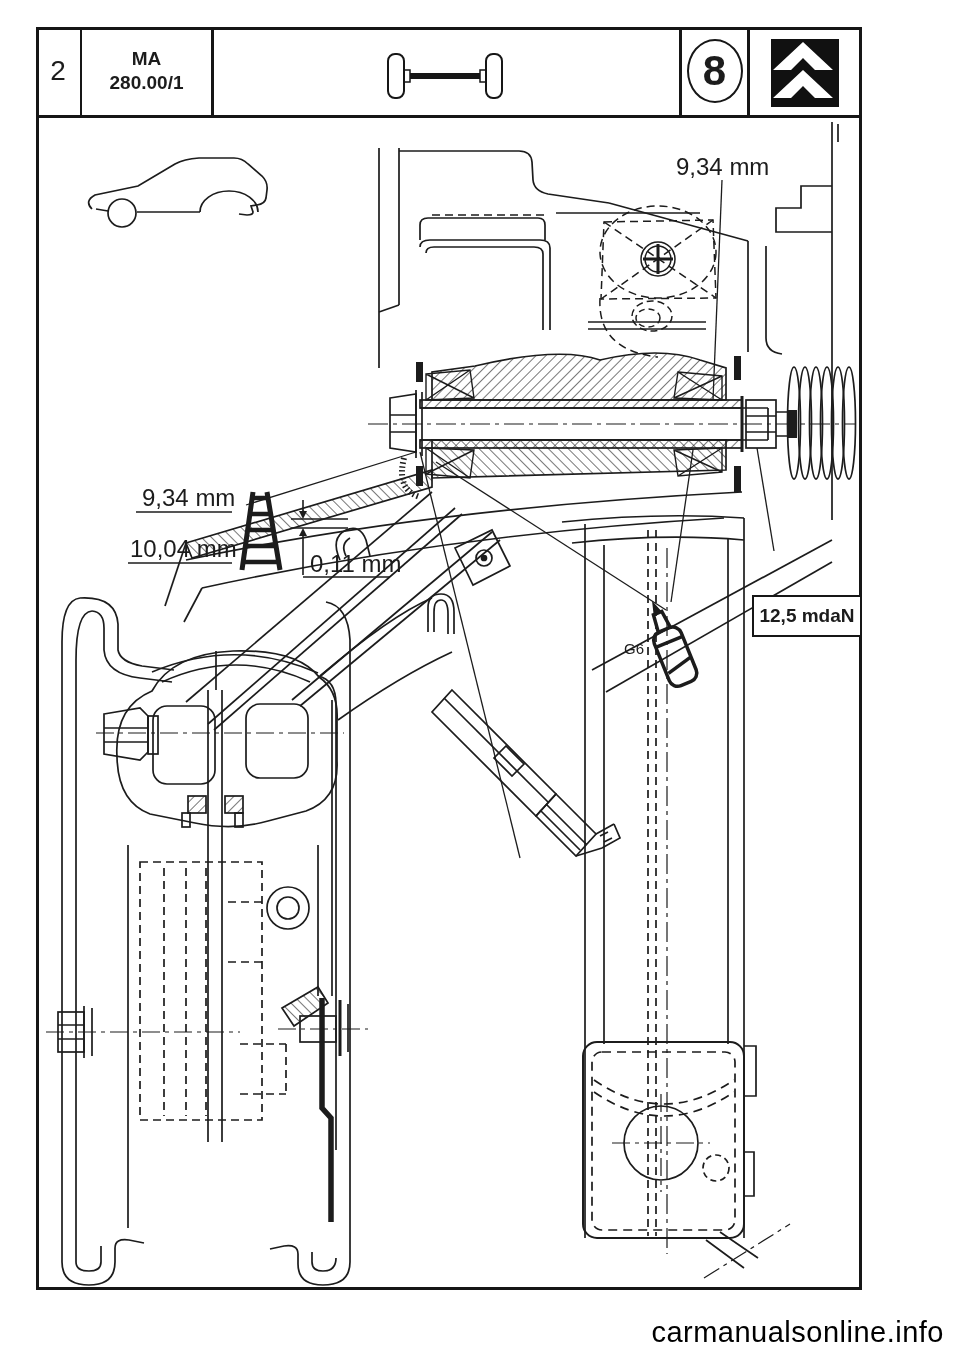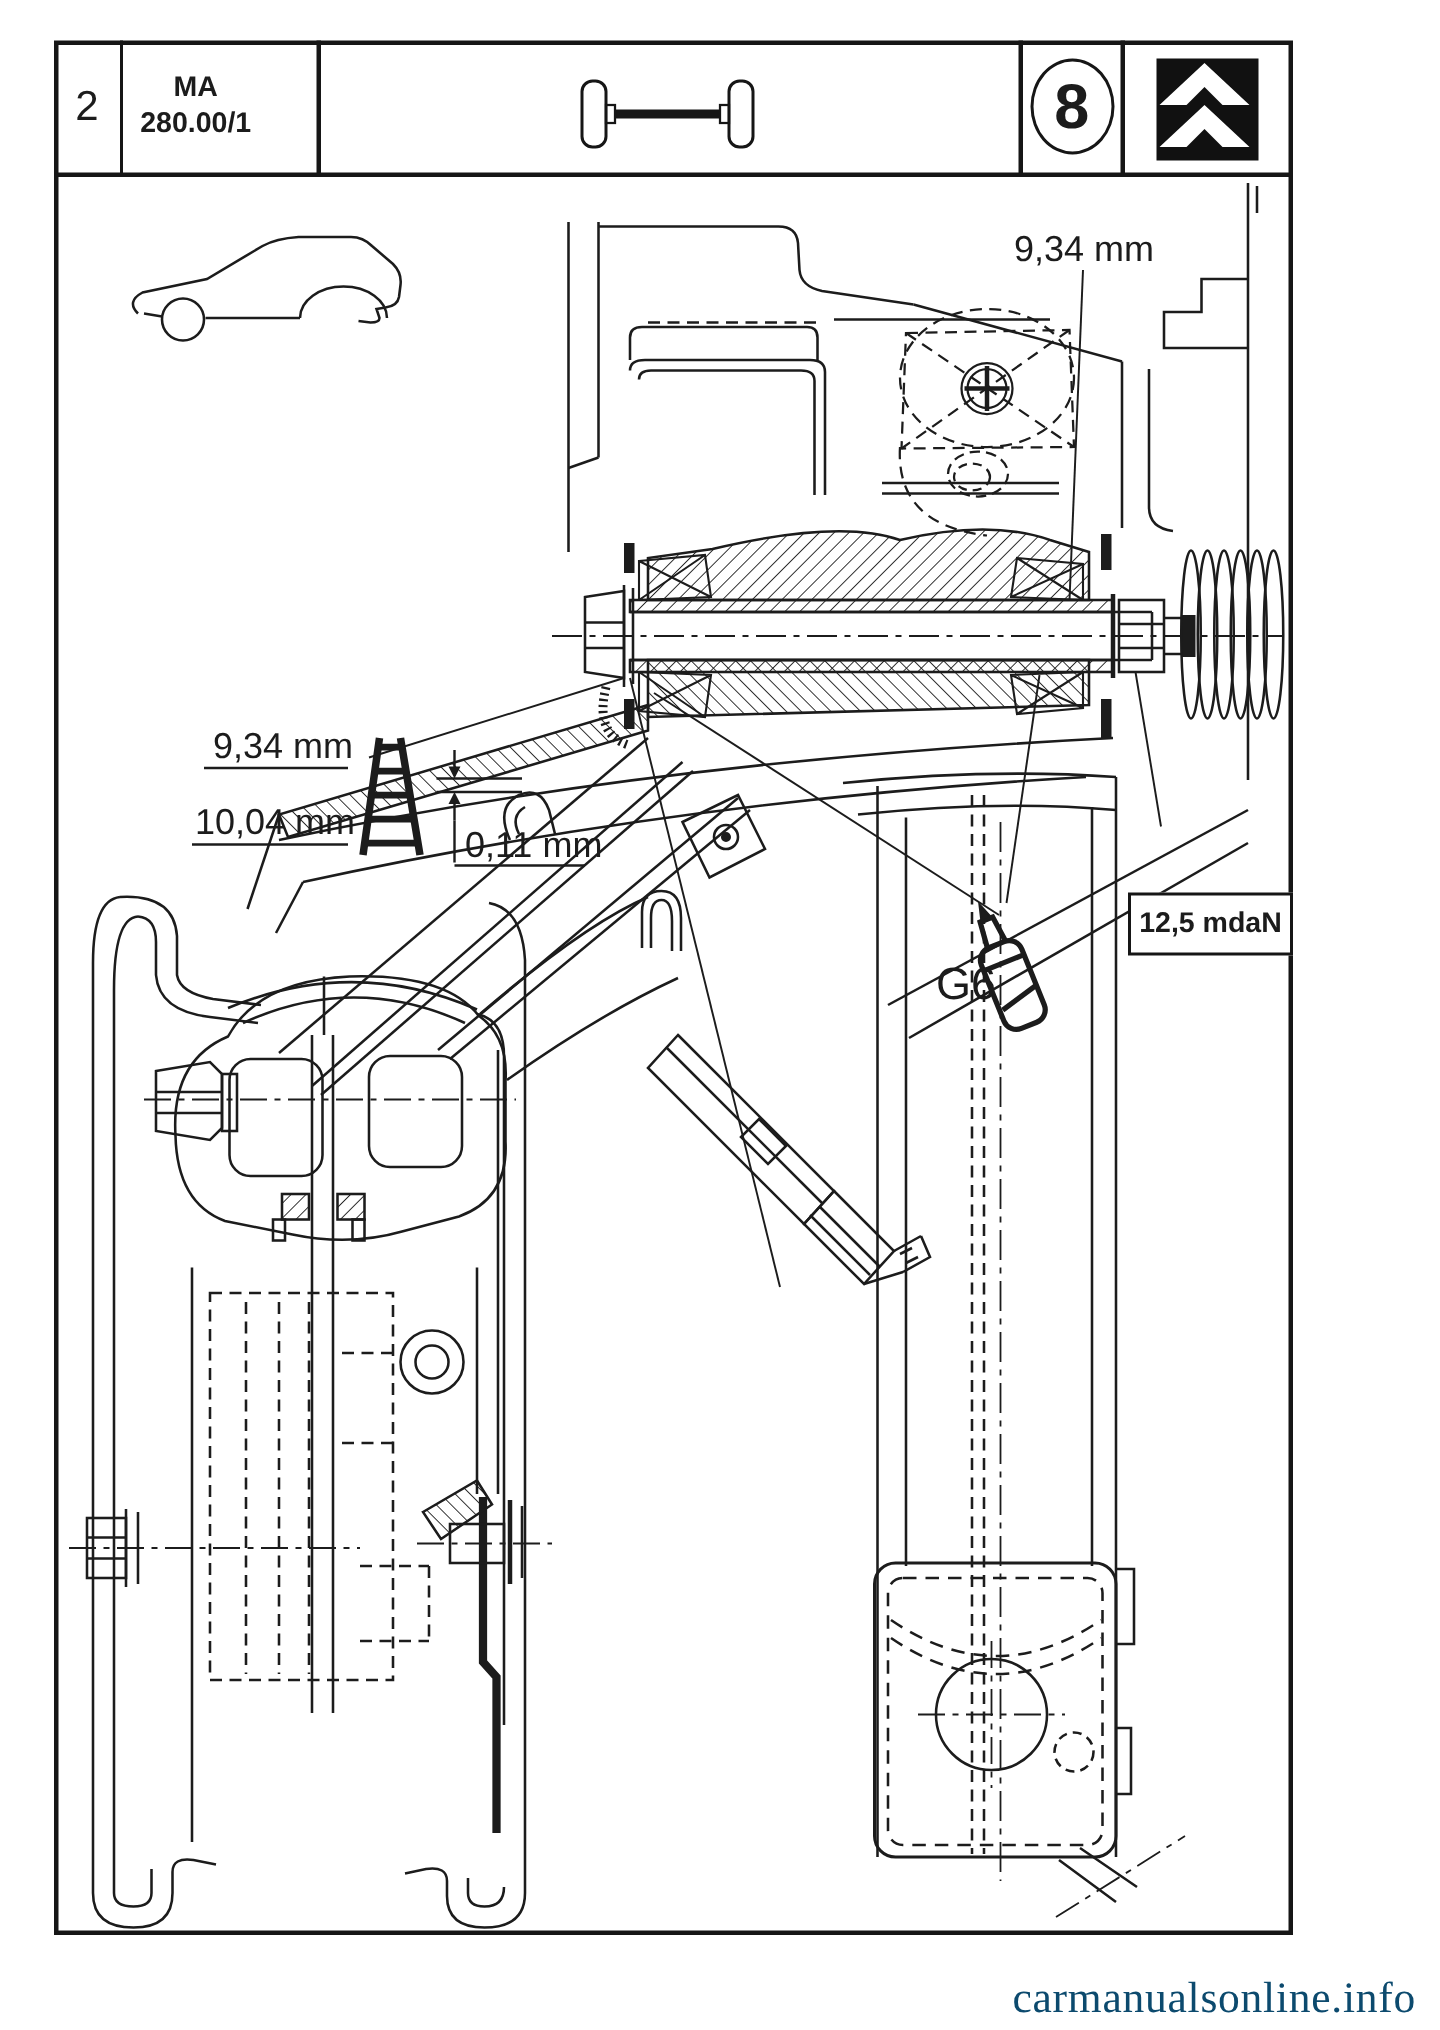--- a/index.html
+++ b/index.html
@@ -13,21 +13,21 @@
   .pagenum{font-size:28px;font-weight:400;}
   .doccode{flex-direction:column;font-weight:bold;font-size:19px;line-height:1.25;text-align:center;}
   .circle8{border:2.5px solid #161616;border-radius:50%;width:52px;height:60px;
            display:flex;align-items:center;justify-content:center;
            font-size:42px;font-weight:bold;}
   .logo{position:absolute;background:#111;display:flex;align-items:center;justify-content:center;}
   
   .lbl{position:absolute;font-size:24px;white-space:nowrap;}
   .torquebox{position:absolute;border:2px solid #161616;display:flex;align-items:center;
              justify-content:center;font-weight:bold;font-size:19px;background:#fff;margin-top:44px;}
-  .watermark{position:absolute;right:16px;bottom:4px;font-size:29px;color:#0c4a6e;letter-spacing:.5px;font-family:Liberation Serif, serif;}
+  .watermark{position:absolute;right:16px;bottom:4px;font-size:29px;color:#000000;letter-spacing:.5px;}
   svg{position:absolute;left:0;top:0;}
 </style>
 </head>
 <body>
 
 <div class="page">
 
   <svg width="960" height="1353" viewBox="0 0 960 1353">
     <defs>
       <pattern id="h1" width="7" height="7" patternUnits="userSpaceOnUse" patternTransform="rotate(45)">
@@ -250,21 +250,21 @@
 
   <div class="hline" style="left:36px;top:115px;width:826px;height:3px;"></div>
   <div class="hline" style="left:80px;top:27px;width:2px;height:91px;"></div>
   <div class="hline" style="left:211px;top:27px;width:3px;height:91px;"></div>
   <div class="hline" style="left:679px;top:27px;width:3px;height:91px;"></div>
   <div class="hline" style="left:747px;top:27px;width:3px;height:91px;"></div>
 
   <div class="hcell pagenum" style="left:36px;top:27px;width:44px;height:88px;">
       <span>2</span>
     </div>
-  <div class="hcell doccode" style="left:66px;top:27px;width:129px;height:88px;border-radius:15px;">
+  <div class="hcell doccode" style="left:82px;top:27px;width:129px;height:88px;border-radius:15px;">
     <span>MA</span>
     <span>280.00/1</span>
   </div>
   <div class="hcell" style="left:380px;top:50px;width:130px;height:52px;">
     <svg width="130" height="52" viewBox="0 0 130 52">
       <rect x="8" y="4" width="16" height="44" rx="7" fill="none" stroke="#161616" stroke-width="2"></rect>
       <rect x="106" y="4" width="16" height="44" rx="7" fill="none" stroke="#161616" stroke-width="2"></rect>
       <rect x="24" y="20" width="6" height="12" fill="none" stroke="#161616" stroke-width="1.5"></rect>
       <rect x="100" y="20" width="6" height="12" fill="none" stroke="#161616" stroke-width="1.5"></rect>
       <rect x="30" y="23" width="70" height="6" fill="#161616"></rect>
@@ -282,16 +282,16 @@
     </svg>
   </div>
 
   <div class="lbl" style="left:676px;top:153px;">9,34 mm</div>
   <div class="lbl" style="left:142px;top:484px;">9,34 mm</div>
   <div class="lbl" style="left:130px;top:535px;">10,04 mm</div>
   <div class="lbl" style="left:310px;top:550px;">0,11 mm</div>
   <div class="torquebox" style="left:752px;top:551px;width:106px;height:38px;">
       <span>12,5 mdaN</span>
     </div>
-  <div class="lbl" style="left:624px;top:640px;font-size:30px;">G6</div>
+  <div class="lbl" style="left:624px;top:640px;font-size:15px;">G6</div>
 
   <div class="watermark">carmanualsonline.info</div>
 </div>
 
 </body></html>

